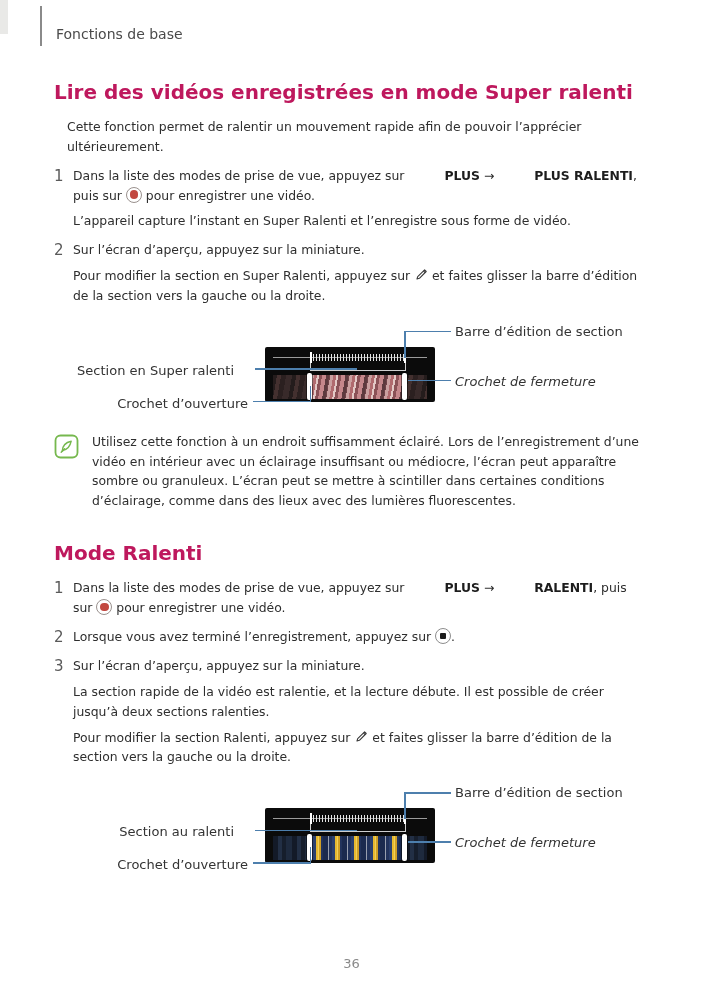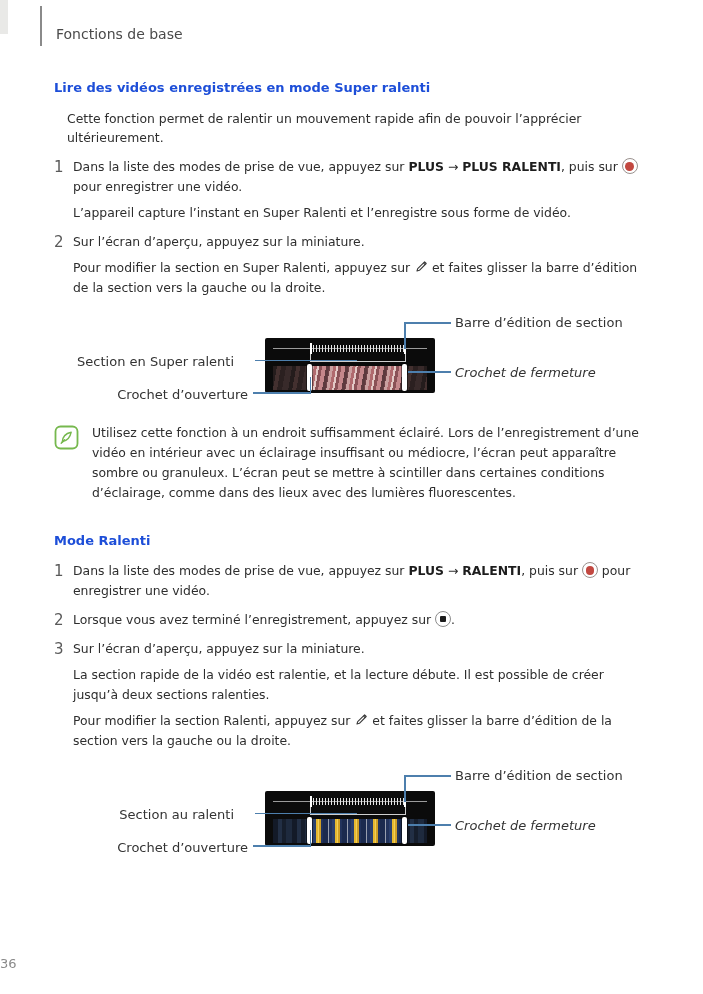--- a/index.html
+++ b/index.html
@@ -6,29 +6,29 @@
   .page {
     position:relative; width:703px; height:994px; background:#ffffff;
     font-family:"DejaVu Sans", sans-serif; color:#2e2e2e; overflow:hidden;
   }
   .corner-artifact { position:absolute; left:0; top:0; width:8px; height:34px; background:#e9e9e7; }
   .edge-rule { position:absolute; left:40px; top:6px; width:1.5px; height:40px; background:#8a8a8a; }
   .breadcrumb { position:absolute; left:56px; top:26px; font-size:14px; color:#4a4a4a; }
 
   .content { position:absolute; left:54px; top:80px; width:594px; font-size:12.4px; line-height:1.6; }
 
-  h1.sect { font-size:13px; font-weight:bold; color:#1d4ed8; margin:0 0 13px 0; line-height:1.2; }
+  h1.sect { font-size:20px; font-weight:bold; color:#be185d; margin:0 0 13px 0; line-height:1.2; }
   h1.sect2 { margin-top:30px; }
   p.para { margin:0 0 6px 13px; }
 
   .step { display:flex; margin-top:9px; }
   .num { flex:none; width:19px; font-size:15px; color:#5a5a5a; line-height:1.35; }
   .sbody { flex:1; }
   .substep { margin-top:6px; }
-  b.menu { font-weight:bold; color:#1d1d1d; }
+  b.menu { font-weight:bold; color:#1d1d1d;margin-left:36px; }
 
   
   .cam { display:inline-block; width:14px; height:14px; border:1.4px solid #9a918e; border-radius:50%;
          background:#fff; position:relative; vertical-align:-3px; }
   .cam::after { content:""; position:absolute; left:2.6px; top:2.6px; right:2.6px; bottom:2.6px;
                 background:#c24840; border-radius:50%; }
   .stopb { display:inline-block; width:14px; height:14px; border:1.4px solid #8d8d8d; border-radius:50%;
          background:#fff; position:relative; vertical-align:-3px; }
   .stopb::after { content:""; position:absolute; left:4px; top:4px; right:4px; bottom:4px;
                 background:#1c1c1c; border-radius:1px; }
@@ -70,21 +70,21 @@
   .lbl-open { right:400px; top:76px; }
 
   .cline { position:absolute; background:#4d7fad; }
   .ln-barre-h { left:350px; top:11px; width:47px; height:1.5px; }
   .ln-barre-v { left:350px; top:11px; width:1.5px; height:27px; }
   .ln-section { left:201px; top:48.5px; width:102px; height:1.5px; }
   .ln-close   { left:354px; top:60px; width:43px; height:1.5px; }
   .ln-open-h  { left:199px; top:81px; width:58px; height:1.5px; }
   .ln-open-v  { left:255.5px; top:66px; width:1.5px; height:16px; }
 
-  .page-num { position:absolute; left:0; right:0; top:956px; font-size:13px; color:#8a8a8a; }
+  .page-num { position:absolute; left:0; right:0; top:956px; text-align:center; font-size:13px; color:#8a8a8a; }
 </style>
 </head>
 <body>
 
 <div class="page">
   <div class="corner-artifact"></div>
   <div class="edge-rule"></div>
   <div class="breadcrumb">Fonctions de base</div>
 
   <div class="content">

